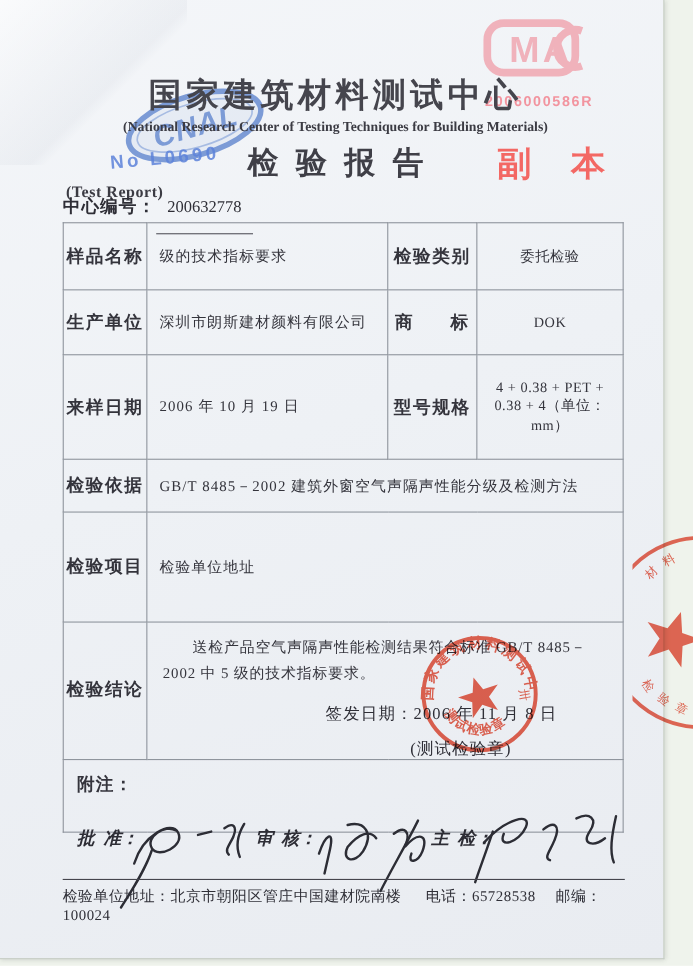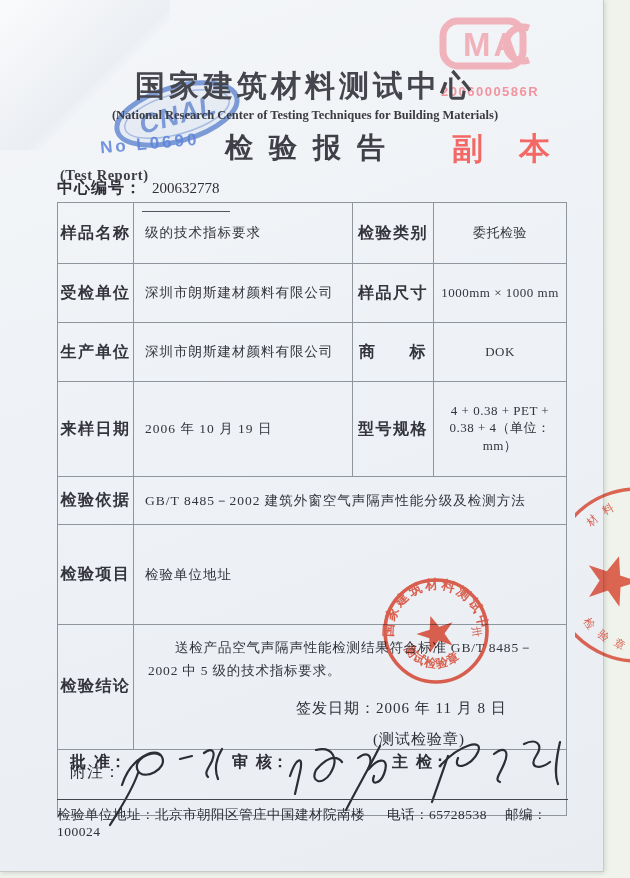--- a/index.html
+++ b/index.html
@@ -44,26 +44,26 @@
   table.report{border:1.5px solid #7e848c;}
   td.lab{font-size:16px;font-weight:600;text-align:center;letter-spacing:1.5px;white-space:pre;color:#2d2d35;}
   td.val{font-size:13.5px;padding:4px 8px 4px 11px;letter-spacing:1px;}
   td.val2{font-size:13px;text-align:center;padding:21px 7px;letter-spacing:.5px;}
   tr.r1{height:46px;} tr.r2{height:47px;} tr.r3{height:47px;} tr.r4{height:48px;}
   tr.r5{height:48px;} tr.r6{height:100px;} tr.r7{height:120px;} tr.r8{height:66px;}
   td.concl{vertical-align:top;padding:12px 14px 0 14px;}
   .concl-text{margin:0;font-size:13.5px;line-height:1.7;text-indent:2em;letter-spacing:.8px;color:#35353d;}
   .sign-line{margin:16px 0 0 148px;font-size:15px;letter-spacing:1px;color:#2f2f37;}
   .seal-note{margin:12px 0 0 225px;font-size:15px;letter-spacing:1px;color:#2f2f37;}
-  td.note-cell{vertical-align:top;padding:12px 0 0 12px;font-size:16px;font-weight:400;letter-spacing:1px;color:#2d2d35;}
+  td.note-cell{vertical-align:top;padding:12px 0 0 12px;font-size:16px;font-weight:700;letter-spacing:1px;color:#2d2d35;}
   
   .round-seal{position:absolute;left:380px;top:575px;mix-blend-mode:multiply;opacity:.88;}
   .edge-seal{position:absolute;left:575px;top:479px;mix-blend-mode:multiply;opacity:.85;}
   
-  .sig-label{position:absolute;font-size:16px;font-weight:600;white-space:pre;color:#2d2d35;}
+  .sig-label{position:absolute;font-size:16px;font-weight:600;white-space:pre;color:#2d2d35;font-style:italic;}
   .sig{position:absolute;}
   .footer-rule{position:absolute;left:57px;top:799px;width:511px;border-top:1.5px solid #45454d;}
   .address-line{position:absolute;left:57px;top:806px;width:511px;font-size:13.5px;color:#2f2f37;letter-spacing:.5px;}
   .address-line span{margin-right:0;}
   .addr-gap{display:inline-block;width:22px;}
   .addr-gap2{display:inline-block;width:18px;}
 </style>
 </head>
 <body>
 
@@ -107,26 +107,20 @@
         <col style="width:81px">
         <col style="width:133px">
       </colgroup>
     <tbody>
         <tr class="r1">
       <td class="lab">样品名称</td>
       <td class="val">级的技术指标要求</td>
       <td class="lab">检验类别</td>
       <td class="val2">委托检验</td>
     </tr>
-    <tr class="r2">
-      <td class="lab">受检单位</td>
-      <td class="val">深圳市朗斯建材颜料有限公司</td>
-      <td class="lab">样品尺寸</td>
-      <td class="val2">1000mm × 1000 mm</td>
-    </tr>
     <tr class="r3">
       <td class="lab">生产单位</td>
       <td class="val">深圳市朗斯建材颜料有限公司</td>
       <td class="lab">商      标</td>
       <td class="val2">DOK</td>
     </tr>
     <tr class="r4">
       <td class="lab">来样日期</td>
       <td class="val">2006 年 10 月 19 日</td>
       <td class="lab">型号规格</td>

